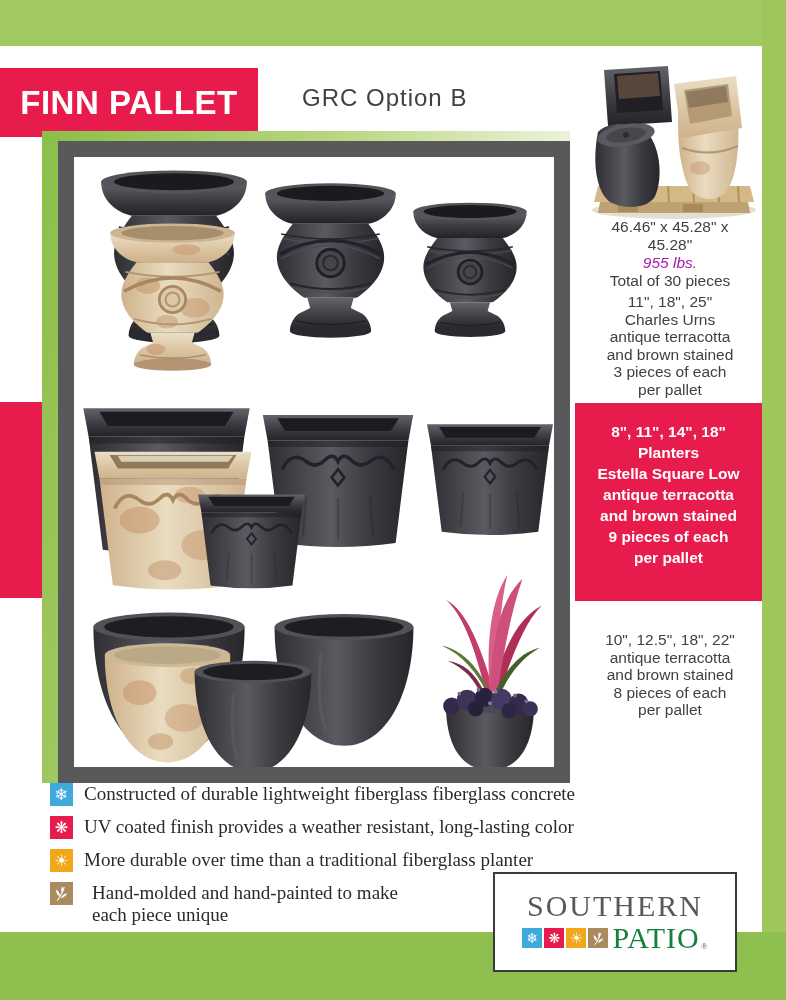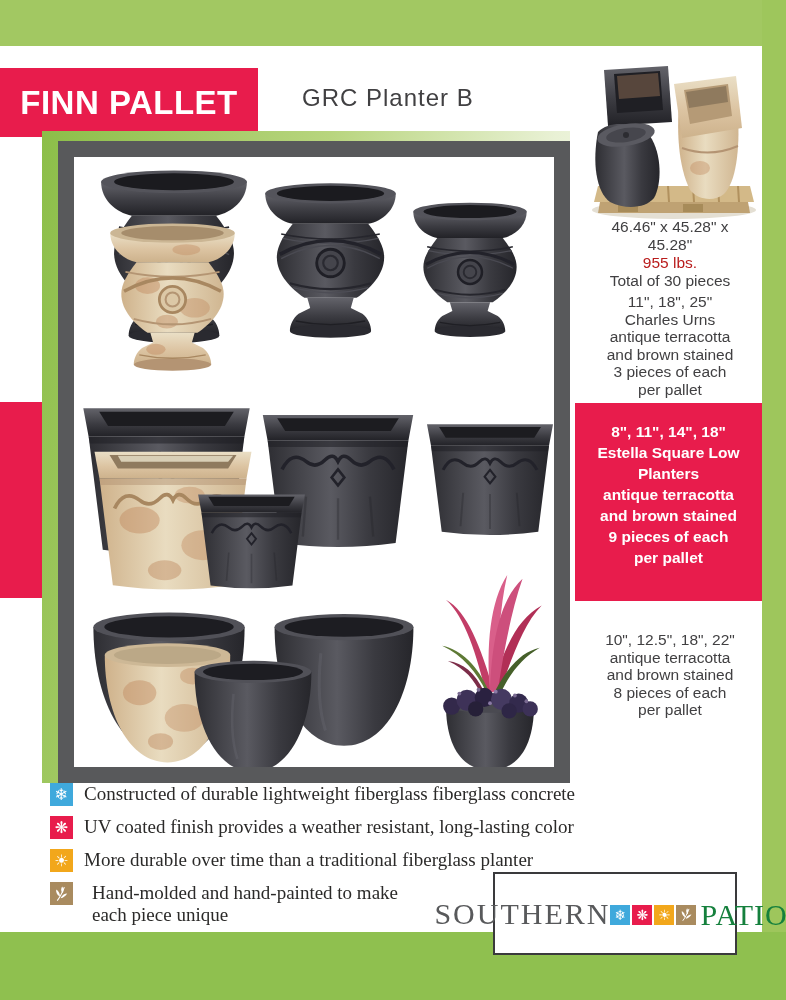--- a/index.html
+++ b/index.html
@@ -22,35 +22,35 @@
 
   
   .accent{left:42px;top:131px;width:528px;height:652px;background:linear-gradient(100deg,#8cbe49,#b8d57e 45%,#e9f1d5 80%,#f7faef);}
   .frame{left:58px;top:141px;width:512px;height:642px;background:#58595b;}
   .canvas{left:74px;top:157px;width:480px;height:610px;background:#fff;overflow:hidden;}
   .ph{position:absolute;}
 
   
   .rcol{color:#414042;text-align:center;}
   .info{left:578px;top:218px;width:184px;font-size:15.5px;line-height:18px;}
-  .info .wt{color:#b91c1c;}
+  .info .wt{color:#a21caf;font-style:italic;}
   .blk1{left:578px;top:293px;width:184px;font-size:15.5px;line-height:17.5px;}
   .blk-red{left:575px;top:403px;width:187px;height:198px;background:#e81c4c;color:#fff;font-weight:bold;font-size:15.5px;line-height:21px;text-align:center;box-sizing:border-box;padding-top:18px;}
   .blk3{left:578px;top:631px;width:184px;font-size:15.5px;line-height:17.5px;}
 
   
   .feat{left:50px;display:flex;align-items:flex-start;}
   .f1{top:783px;} .f2{top:816px;} .f3{top:849px;} .f4{top:882px;gap:8px;}
   .fic{width:23px;height:23px;flex:0 0 23px;margin-right:11px;display:flex;align-items:center;justify-content:center;color:#fff;font-size:16px;line-height:1;font-family:"DejaVu Sans",sans-serif;}
   .ic-blue{background:#3fa9dc;} .ic-red{background:#e81c4c;} .ic-orange{background:#f2a71b;} .ic-tan{background:#a98b5f;}
   .ftx{font-family:"Liberation Serif",serif;font-size:19px;line-height:1.17;color:#2b2a29;max-width:580px;}
   .f4 .ftx{max-width:340px;}
 
   
-  .logo{left:493px;top:872px;width:244px;height:83px;background:#fff;border:2px solid #3a3a3c;box-sizing:border-box;display:flex;flex-direction:row;align-items:center;justify-content:center;z-index:5;}
+  .logo{left:493px;top:872px;width:244px;height:100px;background:#fff;border:2px solid #3a3a3c;box-sizing:border-box;display:flex;flex-direction:column;align-items:center;justify-content:center;z-index:5;}
   .lg1{font-family:"Liberation Serif",serif;font-size:30px;color:#58595b;letter-spacing:2px;line-height:1;}
   .lgrow{display:flex;align-items:center;margin-top:2px;}
   .lgsq{width:20px;height:20px;margin-right:2px;display:flex;align-items:center;justify-content:center;color:#fff;font-size:14px;line-height:1;font-family:"DejaVu Sans",sans-serif;}
   .lg2{font-family:"Liberation Serif",serif;font-size:30px;color:#15803d;letter-spacing:1px;line-height:1;margin-left:2px;}
   .lgr{font-family:"Liberation Serif",serif;font-size:9px;color:#58595b;align-self:flex-end;margin:0 0 2px 1px;}
 </style>
 </head>
 <body>
 
 <svg width="0" height="0" style="position:absolute" aria-hidden="true">
@@ -217,21 +217,21 @@
 <div class="page">
 
   <div class="abs bar-top"></div>
   <div class="abs bar-right"></div>
   <div class="abs bar-bottom"></div>
   <div class="abs red-left"></div>
 
   <div class="abs banner">
     <h1>FINN PALLET</h1>
   </div>
-  <div class="abs subtitle">GRC Planter B</div>
+  <div class="abs subtitle">GRC Option B</div>
 
   <div class="abs accent"></div>
   <div class="abs frame"></div>
   <div class="abs canvas">
 
     <svg class="ph" style="left:19px;top:10px;width:162px;height:185px">
         <use href="#urnD"></use>
       </svg>
     <svg class="ph" style="left:184px;top:21px;width:145px;height:170px">
         <use href="#urnD"></use>
@@ -291,22 +291,22 @@
     <div>11", 18", 25"</div>
     <div>Charles Urns</div>
     <div>antique terracotta</div>
     <div>and brown stained</div>
     <div>3 pieces of each</div>
     <div>per pallet</div>
   </div>
 
   <div class="abs blk-red">
     <div>8", 11", 14", 18"</div>
+    <div>Planters</div>
     <div>Estella Square Low</div>
-    <div>Planters</div>
     <div>antique terracotta</div>
     <div>and brown stained</div>
     <div>9 pieces of each</div>
     <div>per pallet</div>
   </div>
 
   <div class="abs rcol blk3">
     <div>10", 12.5", 18", 22"</div>
     <div>antique terracotta</div>
     <div>and brown stained</div>

